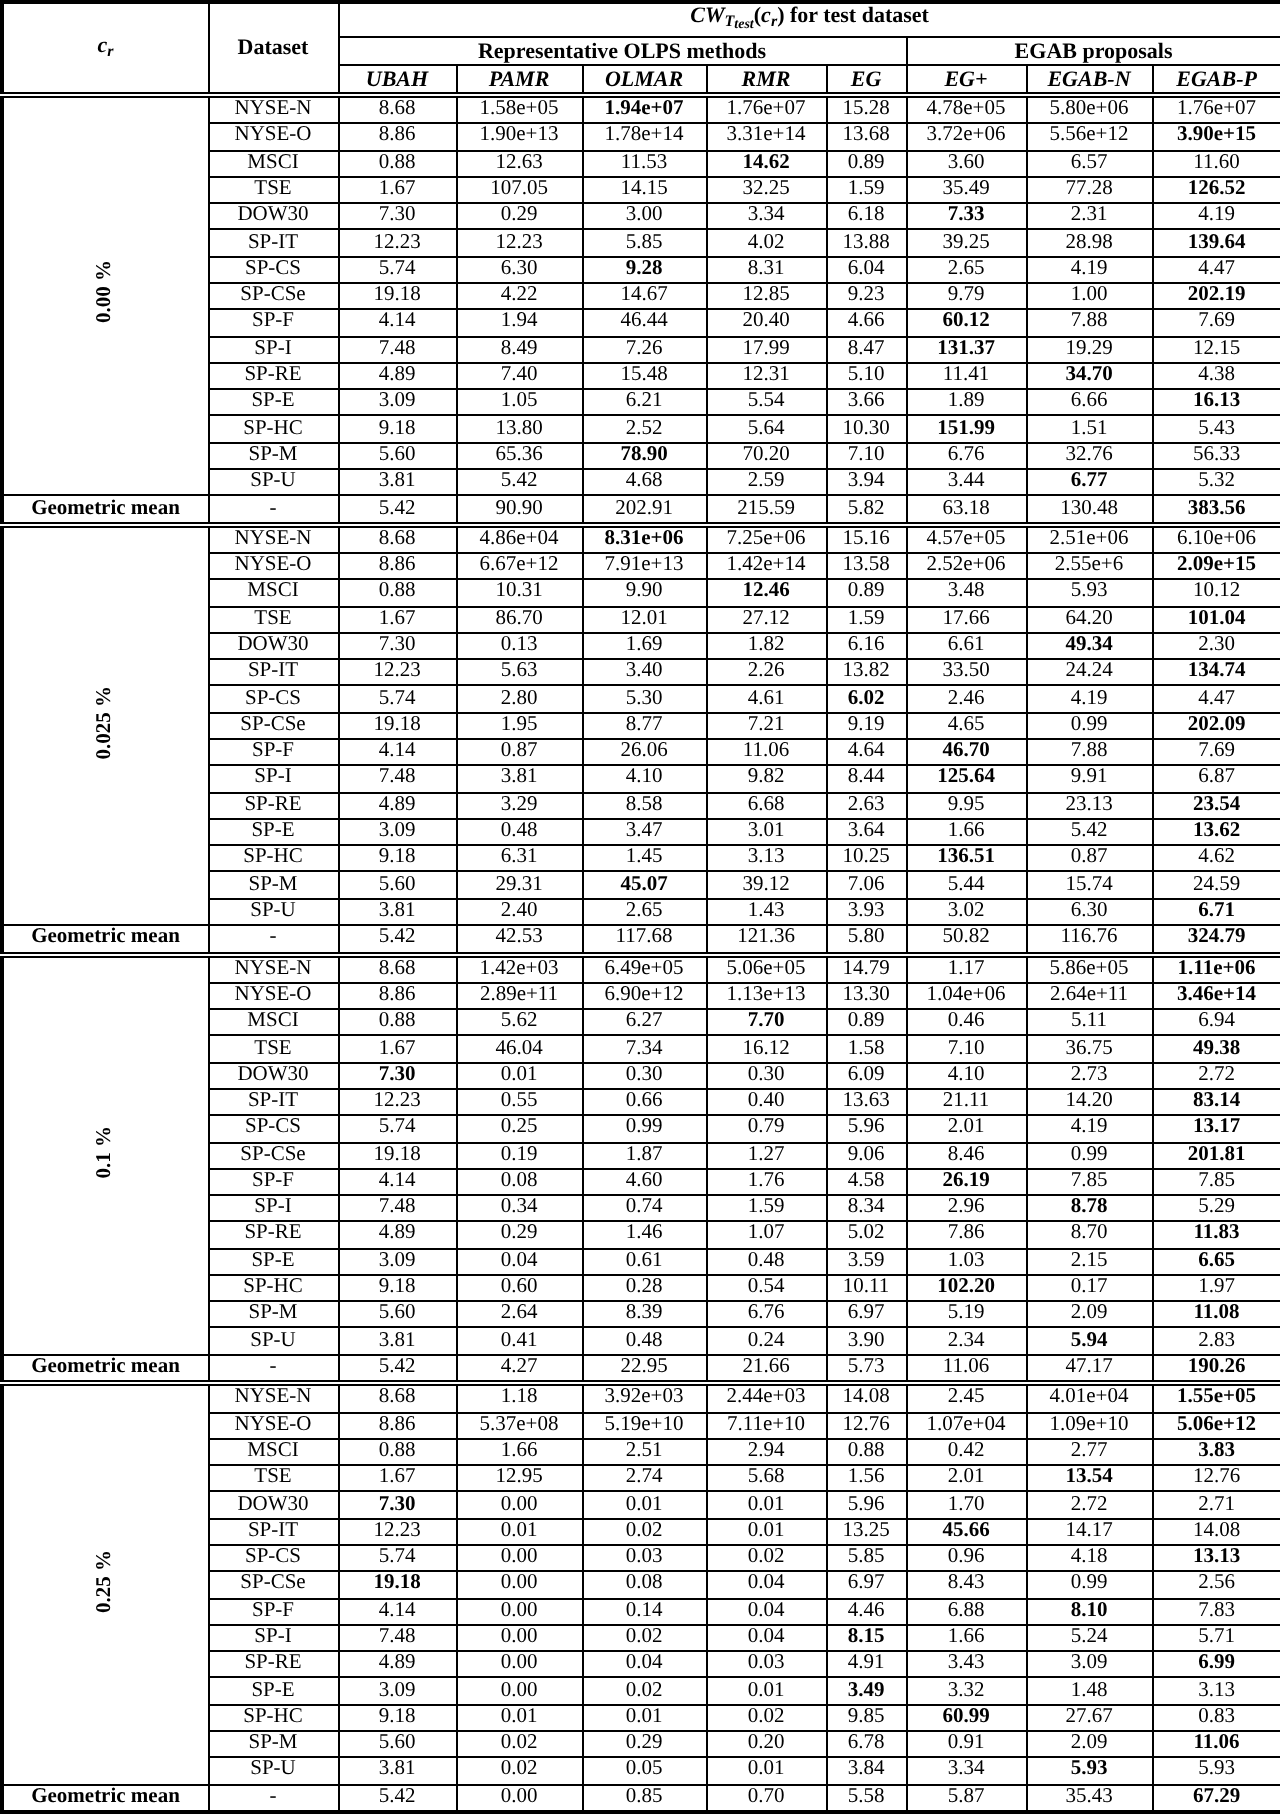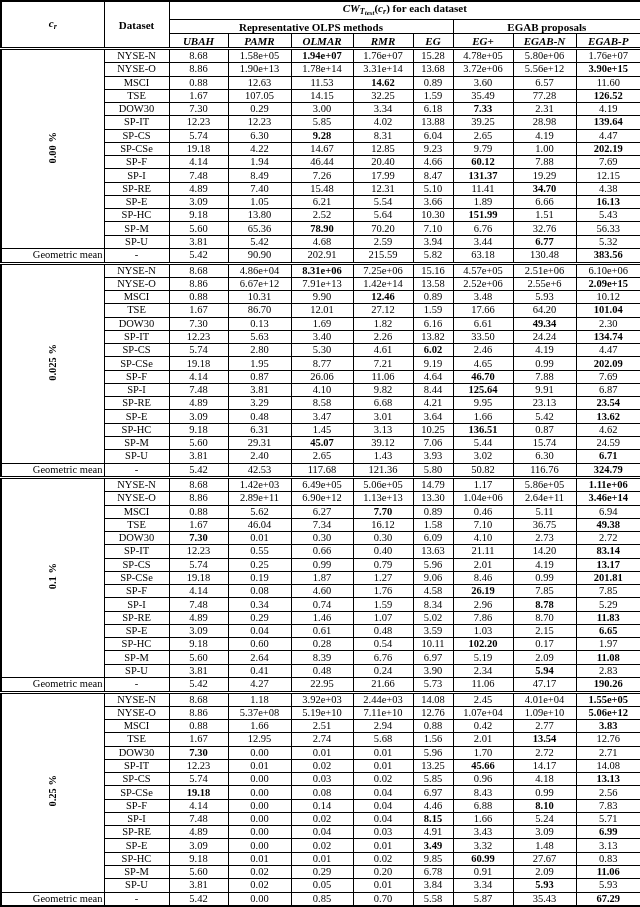--- a/index.html
+++ b/index.html
@@ -27,21 +27,21 @@
     overflow: hidden;
   }
   thead th { font-weight: bold; font-size: 11px; height: 13px; }
   thead tr:last-child th { border-bottom: 3px double #000; font-style: italic; }
   tbody tr:first-child td { border-top: 3px double #000; }
   .b   { font-weight: bold; }
   .bi  { font-weight: bold; font-style: italic; }
   .sub    { font-weight: bold; font-style: italic; font-size: 8px;  vertical-align: -2px; }
   .subsub { font-weight: bold; font-style: italic; font-size: 7px;  vertical-align: -3px; margin-top: 48px; }
   .best { font-weight: bold; }
-  .geo-label { font-weight: normal; text-align: right; }
+  .geo-label { font-weight: bold; }
   .cr-cell { padding: 0; }
   .rot {
     display: inline-block;
     writing-mode: vertical-rl;
     transform: rotate(180deg);
     font-weight: bold;
     white-space: nowrap;
   }
 </style>
 </head>
@@ -57,21 +57,21 @@
     <col style="width:60px">
     <col style="width:40px">
     <col style="width:60px">
     <col style="width:63px">
     <col style="width:65px">
   </colgroup>
   <thead>
     <tr>
       <th rowspan="3" id="th-cr"><span class="bi">c</span><span class="sub">r</span></th>
       <th rowspan="3">Dataset</th>
-      <th colspan="8" id="th-title"><span class="bi">CW</span><span class="sub">T</span><span class="subsub">test</span><span class="b">(</span><span class="bi">c</span><span class="sub">r</span><span class="b">)</span><span class="b"> for each dataset</span></th>
+      <th colspan="8" id="th-title"><span class="bi">CW</span><span class="sub">T</span><span class="subsub">test</span><span class="b">(</span><span class="bi">c</span><span class="sub">r</span><span class="b">)</span><span class="b"> for test dataset</span></th>
     </tr>
     <tr id="group-row">
         <th colspan="5">Representative OLPS methods</th>
         <th colspan="3">EGAB proposals</th>
       </tr>
     <tr id="method-row">
         <th class="b">UBAH</th>
         <th class="b">PAMR</th>
         <th class="b">OLMAR</th>
         <th class="b">RMR</th>
@@ -372,21 +372,21 @@
         <td class="best">125.64</td>
         <td>9.91</td>
         <td>6.87</td>
       </tr>
       <tr>
         <td>SP-RE</td>
         <td>4.89</td>
         <td>3.29</td>
         <td>8.58</td>
         <td>6.68</td>
-        <td>4.21</td>
+        <td>2.63</td>
         <td>9.95</td>
         <td>23.13</td>
         <td class="best">23.54</td>
       </tr>
       <tr>
         <td>SP-E</td>
         <td>3.09</td>
         <td>0.48</td>
         <td>3.47</td>
         <td>3.01</td>

